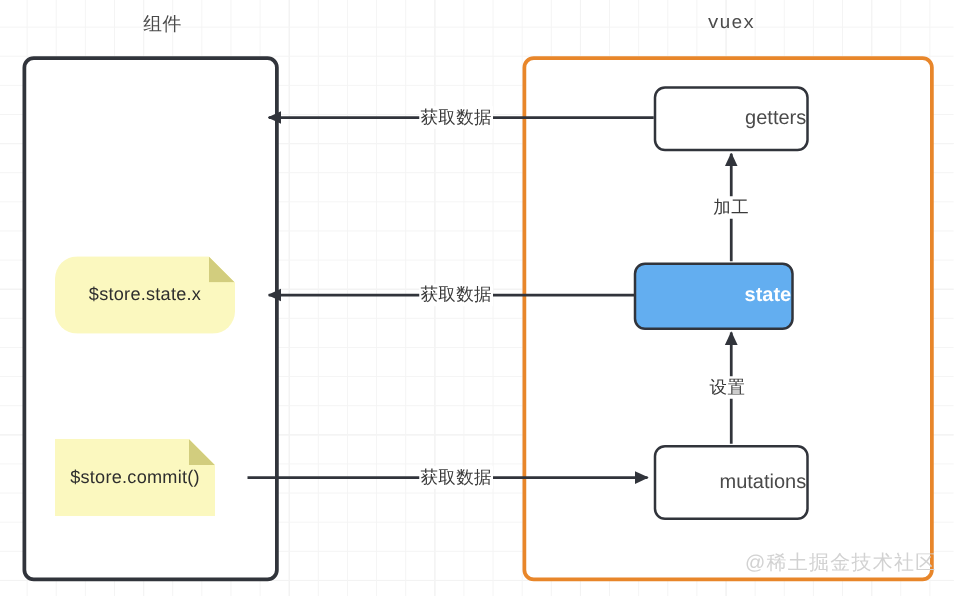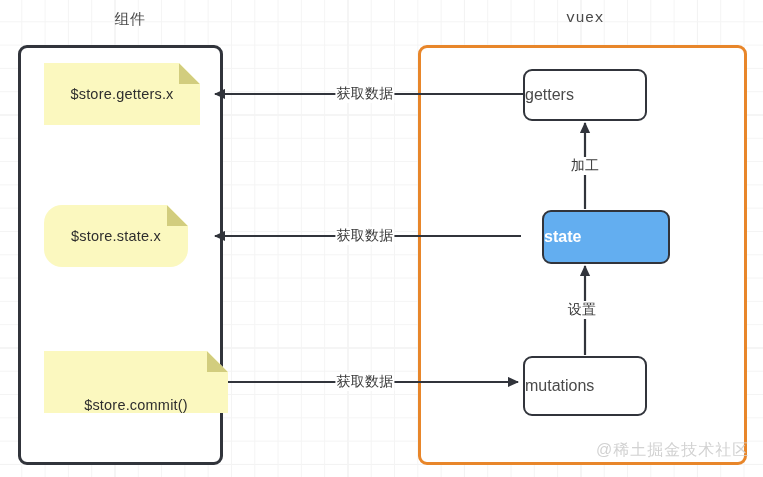--- a/index.html
+++ b/index.html
@@ -76,21 +76,21 @@
 
   
   .node-box {
     position: absolute;
     box-sizing: border-box;
     border: 2.5px solid #31343b;
     border-radius: 9px;
     background: #ffffff;
     display: flex;
     align-items: center;
-    justify-content: flex-start;
+    justify-content: flex-end;
     font-size: 16px;
     color: #4a4a4a;
     white-space: nowrap;
   }
   .node-box.accent {
     background: #63aef0;
     color: #ffffff;
     font-weight: bold;
   }
 
@@ -154,40 +154,36 @@
 
     <path class="edge-line" d="M521,236 L215,236" marker-end="url(#arrow-head)"></path>
 
     <path class="edge-line" d="M198,382 L518,382" marker-end="url(#arrow-head)"></path>
 
     <path class="edge-line" d="M585,209 L585,123" marker-end="url(#arrow-head)"></path>
 
     <path class="edge-line" d="M585,355 L585,266" marker-end="url(#arrow-head)"></path>
   </svg>
 
-  <div class="note" style="left:44px; top:63px; width:156px; height:62px;">
-    <span class="fold"></span>
-    <span class="note-label">$store.getters.x</span>
-  </div>
 
   <div class="note" style="left:44px; top:205px; width:144px; height:62px;border-radius:18px;">
     <span class="fold"></span>
     <span class="note-label">$store.state.x</span>
   </div>
 
-  <div class="note" style="left:44px; top:351px; width:184px; height:62px;align-items:flex-end;">
+  <div class="note" style="left:44px; top:351px; width:128px; height:62px;">
     <span class="fold"></span>
     <span class="note-label">$store.commit()</span>
   </div>
 
   <div class="node-box" style="left:523px; top:69px; width:124px; height:52px;">
     <span>getters</span>
   </div>
 
-  <div class="node-box accent" style="left:542px; top:210px; width:128px; height:54px;">
+  <div class="node-box accent" style="left:507px; top:210px; width:128px; height:54px;">
     <span>state</span>
   </div>
 
   <div class="node-box" style="left:523px; top:356px; width:124px; height:60px;">
     <span>mutations</span>
   </div>
 
   <div class="edge-label" style="left:365px; top:94px;">获取数据</div>
 
   <div class="edge-label" style="left:365px; top:236px;">获取数据</div>

